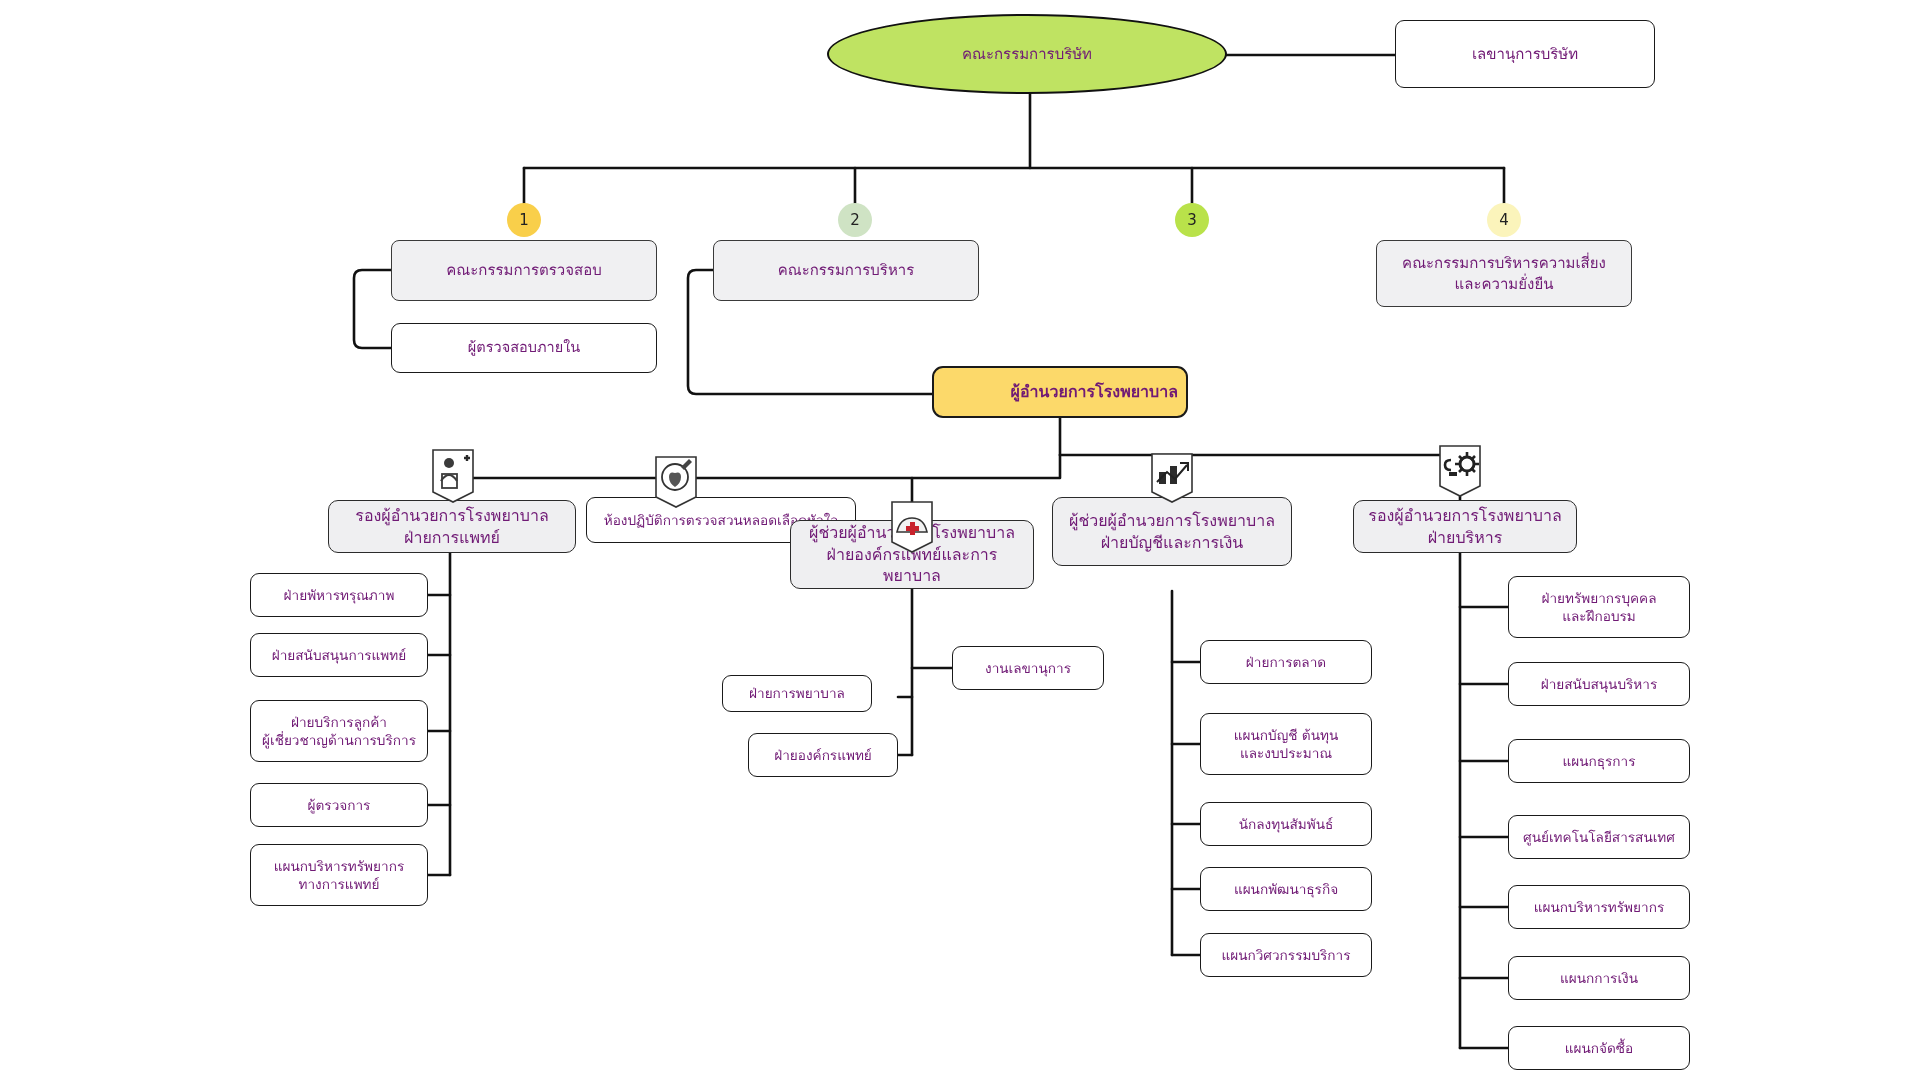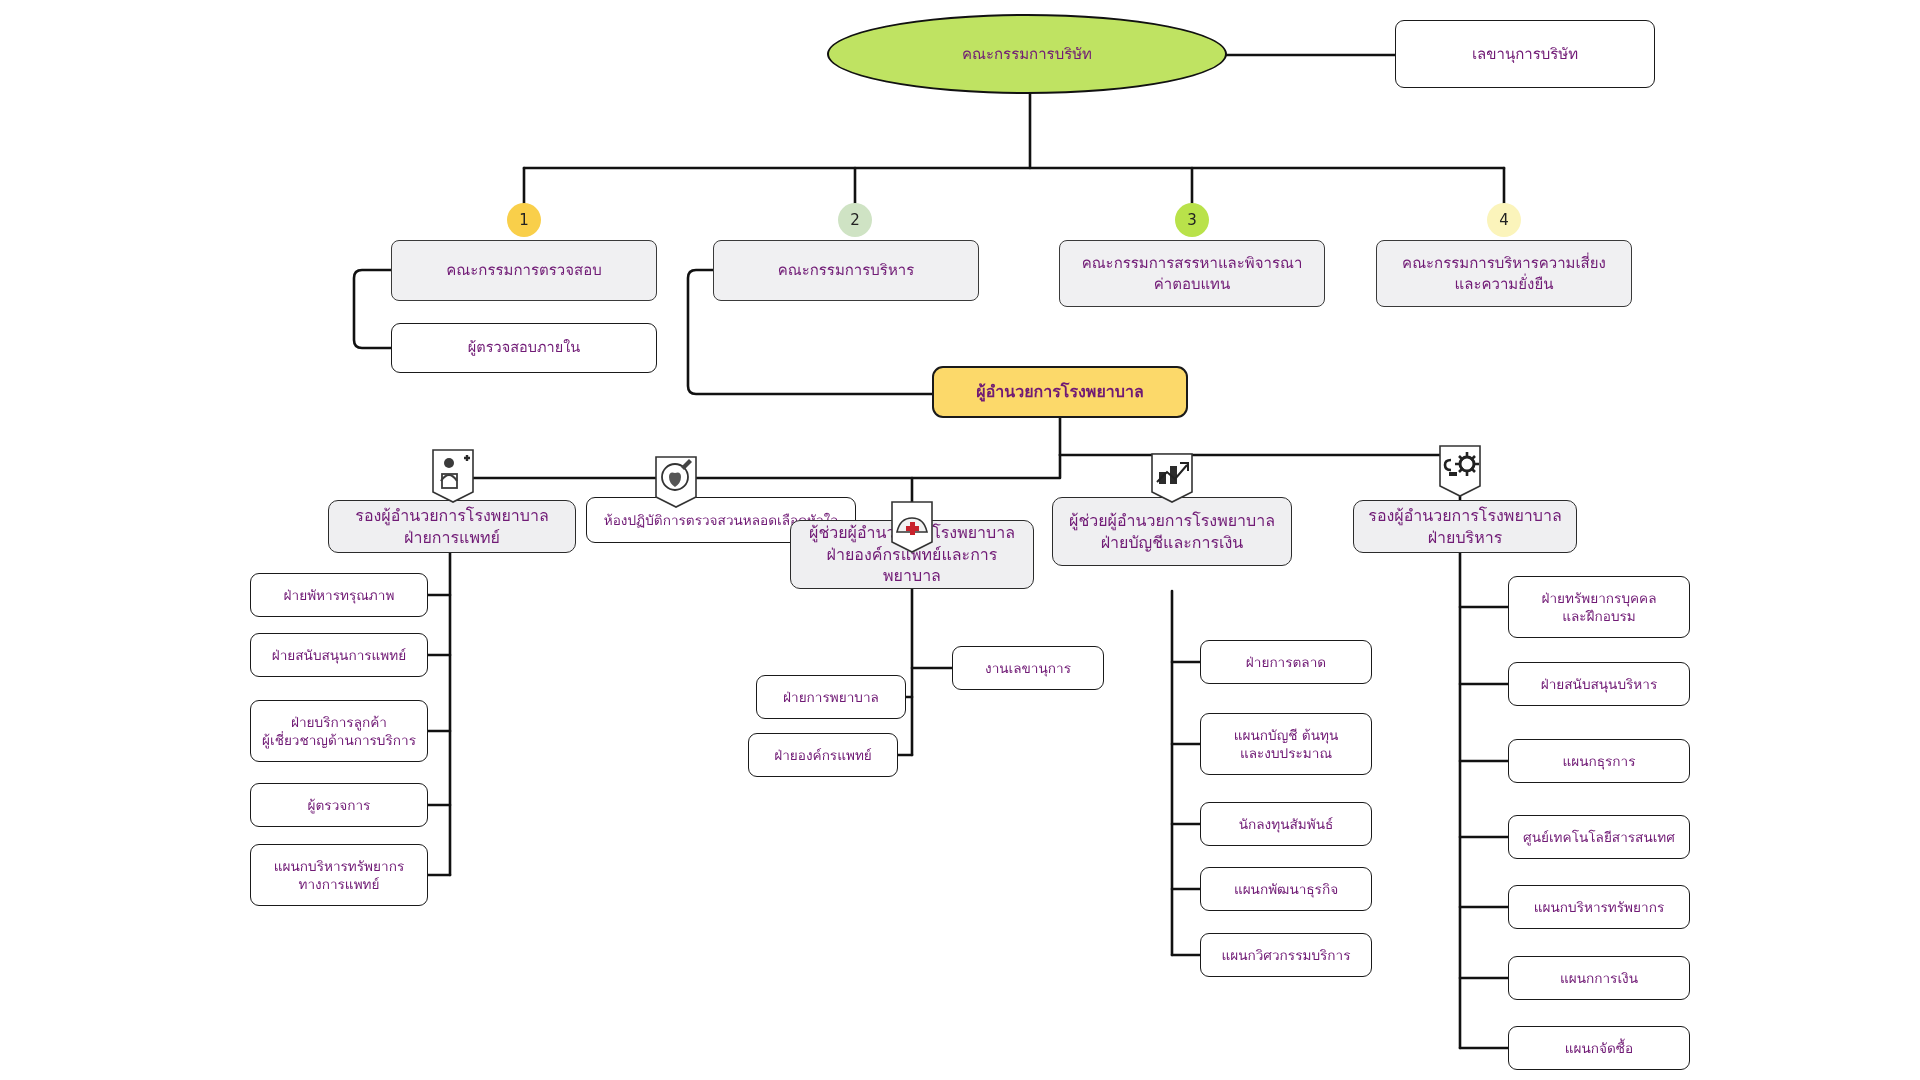--- a/index.html
+++ b/index.html
@@ -6,21 +6,21 @@
   body{width:1920px;height:1080px;overflow:hidden;font-family:"DejaVu Sans","Liberation Sans",sans-serif;}
   #chart{position:relative;width:1920px;height:1080px;}
   #wires{position:absolute;left:0;top:0;width:1920px;height:1080px;}
 
   .node{position:absolute;box-sizing:border-box;display:flex;align-items:center;
         justify-content:center;text-align:center;background:#ffffff;border:1.6px solid #1a1a1a;
         border-radius:9px;color:#701a75;line-height:1.35;padding:4px 8px;z-index:3;}
   .node span{display:block;}
 
   .ellipse{border-radius:50%;background:#bfe362;border:2.6px solid #111;font-size:15px;}
-  .gold{background:#fcd96a;border:2.2px solid #1a1a1a;font-weight:bold;font-size:16px;border-radius:11px;}
+  .gold{background:#fcd96a;border:2.2px solid #1a1a1a;font-weight:bold;font-size:16px;border-radius:11px;justify-content:flex-end;}
   .grey{background:#f0f0f2;border:1.6px solid #3a3a3a;border-radius:8px;font-size:15px;}
   .greyr{background:#efeff1;border:1.6px solid #2b2b2b;border-radius:10px;font-size:16px;}
   .plain{font-size:14px;}
   .small{font-size:13.6px;}
 
   .badge{position:absolute;width:34px;height:34px;border-radius:50%;display:flex;
          align-items:center;justify-content:center;font-size:15px;color:#222;z-index:4;}
 
   .iconwrap{position:absolute;width:46px;height:58px;z-index:5;}
   .iconwrap svg{display:block;}
@@ -104,24 +104,20 @@
   <div class="badge" style="left:838px;top:203px;background:#cfe3c4;">
     <span>2</span>
   </div>
   <div class="node grey" style="left:713px;top:240px;width:266px;height:61px;">
     <span>คณะกรรมการบริหาร</span>
   </div>
 
   <div class="badge" style="left:1175px;top:203px;background:#b9e24a;">
     <span>3</span>
   </div>
-  <div class="node grey" style="left:1059px;top:240px;width:266px;height:67px;flex-direction:column;">
-    <span>คณะกรรมการสรรหาและพิจารณา</span>
-    <span>ค่าตอบแทน</span>
-  </div>
 
   <div class="badge" style="left:1487px;top:203px;background:#fbf4bb;">
     <span>4</span>
   </div>
   <div class="node" style="left:391px;top:323px;width:266px;height:50px;font-size:14.5px;">
     <span>ผู้ตรวจสอบภายใน</span>
   </div>
 
   <div class="node grey" style="left:1376px;top:240px;width:256px;height:67px;flex-direction:column;">
     <span>คณะกรรมการบริหารความเสี่ยง</span>
@@ -184,21 +180,21 @@
     </svg>
   </div>
   <div class="node greyr" style="left:790px;top:520px;width:244px;height:69px;flex-direction:column;">
     <span>ผู้ช่วยผู้อำนวยการโรงพยาบาล</span>
     <span>ฝ่ายองค์กรแพทย์และการพยาบาล</span>
   </div>
 
   <div class="node small" style="left:952px;top:646px;width:152px;height:44px;">
     <span>งานเลขานุการ</span>
   </div>
-  <div class="node small" style="left:756px;top:675px;width:150px;height:44px;">
+  <div class="node small" style="left:722px;top:675px;width:150px;height:37px;">
     <span>ฝ่ายการพยาบาล</span>
   </div>
   <div class="node small" style="left:748px;top:733px;width:150px;height:44px;">
     <span>ฝ่ายองค์กรแพทย์</span>
   </div>
 
   <div class="iconwrap" style="left:1149px;top:452px;">
     <svg width="46" height="58" viewBox="0 0 46 58">
       <path d="M3,2 H43 V40 L23,50 L3,40 Z" fill="#ffffff" stroke="#333" stroke-width="1.6"></path>
       <rect x="10" y="20" width="7" height="12" fill="#2c2c2c"></rect>

